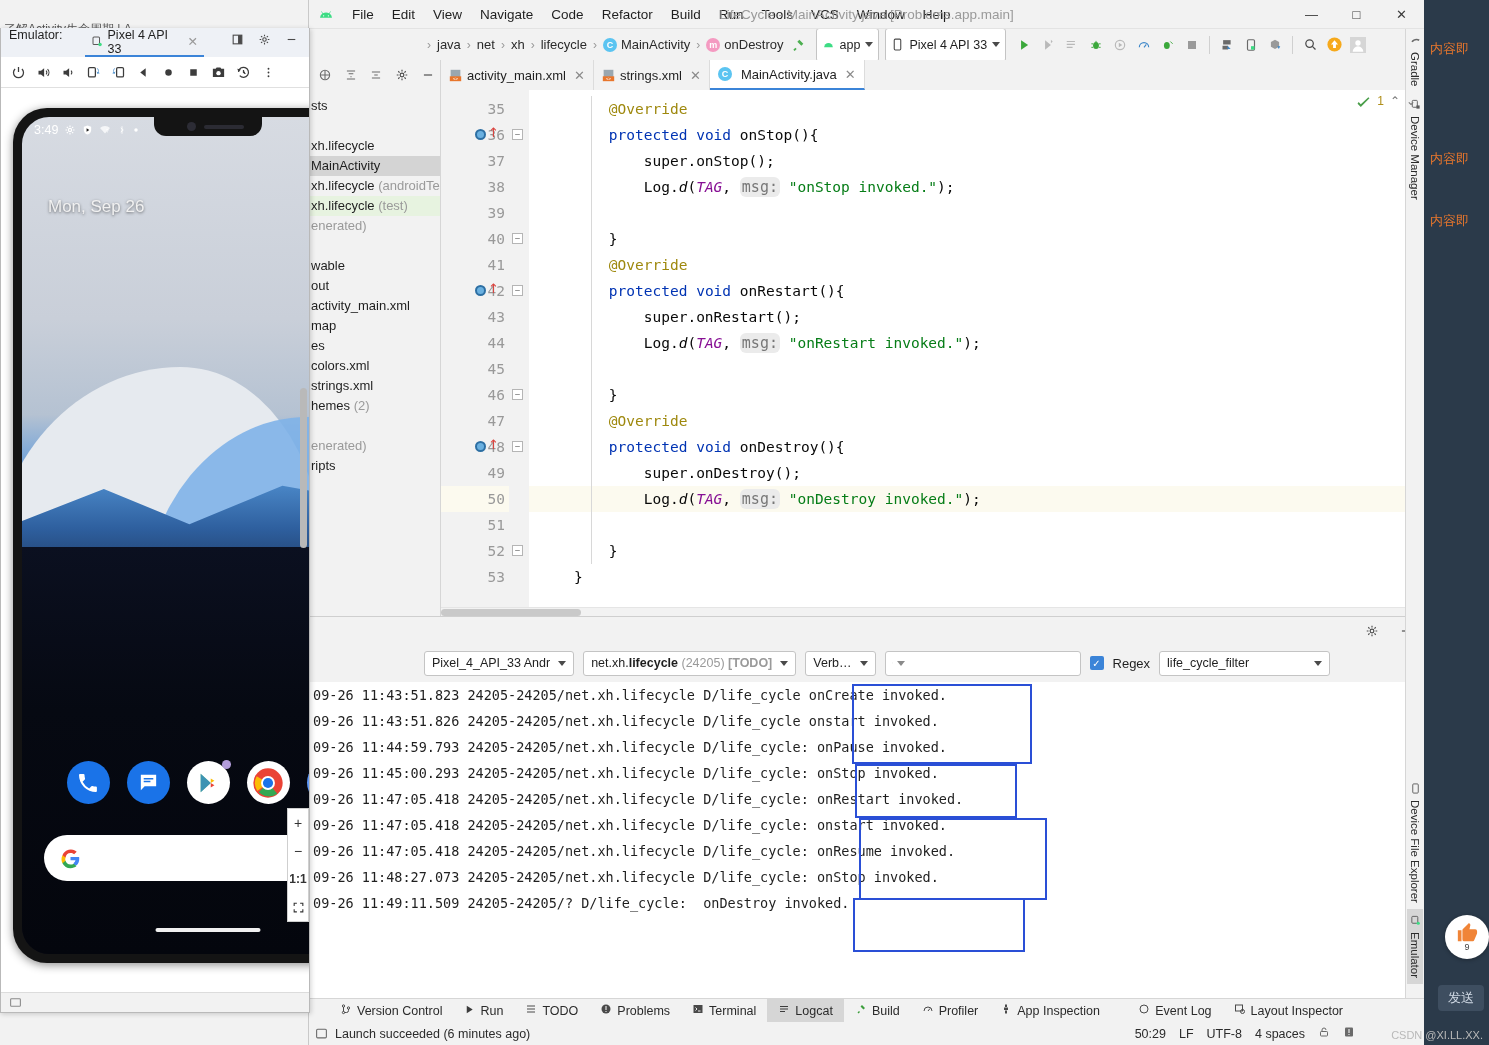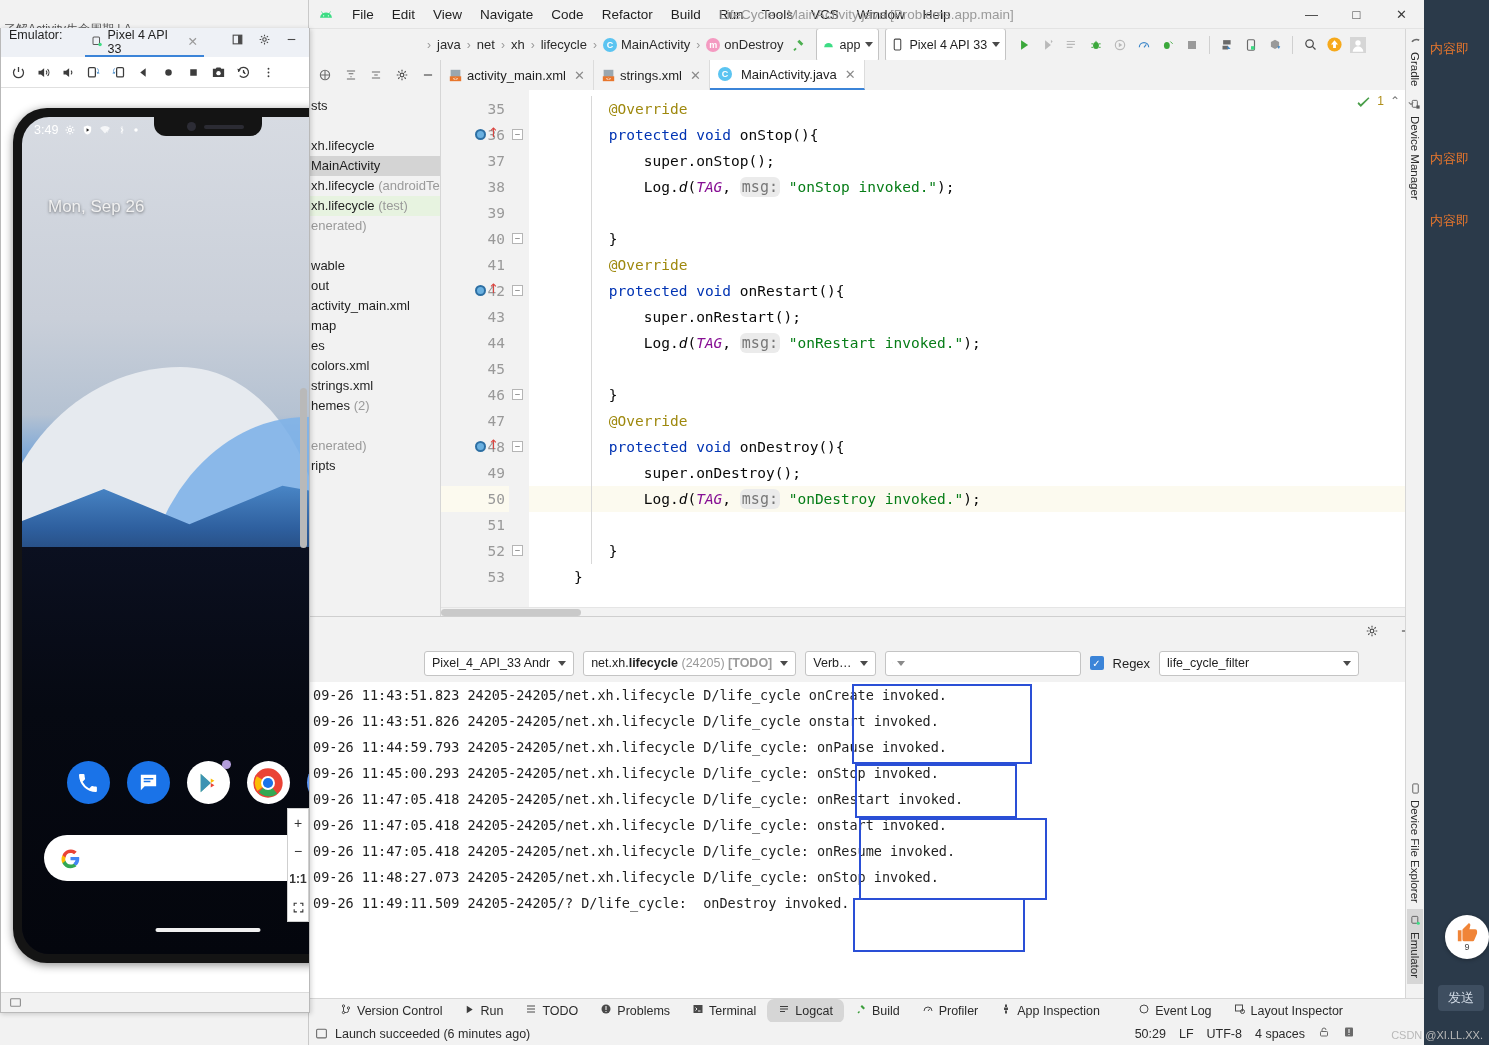--- a/index.html
+++ b/index.html
@@ -125,21 +125,21 @@
   #searchbox { border:1px solid #c4c4c4; background:#fff; border-radius:3px; height:25px; width:196px; display:flex; align-items:center; padding:0 6px; gap:4px;}
   .cbx { width:14px;height:14px;background:#3b84d8;border-radius:2px;display:inline-flex;align-items:center;justify-content:center;color:#fff;font-size:10px;}
   #lc-body { flex:1; position:relative; overflow:hidden; background:#fff; font-family:"DejaVu Sans Mono", monospace; font-size:13.5px; }
   .logline { height:26px; line-height:26px; white-space:pre; padding-left:4px; }
   .hibox { position:absolute; border:2px solid #2a4fd6; pointer-events:none; }
   #lc-vscroll { position:absolute; right:2px; top:2px; width:7px; height:250px; background:#c9c9c9; border-radius:4px;}
 
   
   #toolwin { height:24px; background:#f2f2f2; display:flex; align-items:center; border-top:1px solid #d6d6d6; font-size:12.5px; }
   .tw { display:flex; align-items:center; gap:5px; padding:0 11px; height:24px; color:#2b2b2b;}
-  .tw.active { background:#d6d6d6;border-radius:7px; }
+  .tw.active { background:#d6d6d6; }
   #statusbar { height:23px; background:#f2f2f2; display:flex; align-items:center; font-size:12.5px; color:#2b2b2b; padding:0 6px; gap:7px;}
   .sb-right { margin-left:auto; display:flex; align-items:center; gap:13px; }
 
   
   #rstrip {
     position:absolute; right:0; top:29px; bottom:47px; width:19px;
     background:#f2f2f2; border-left:1px solid #d6d6d6;
     display:flex; flex-direction:column; align-items:center;
   }
   .vtab {
@@ -624,21 +624,21 @@
       <div id="searchbox">
         <svg width="12" height="12" viewBox="0 0 24 24">
             <circle cx="10.5" cy="10.5" r="6" fill="none" stroke="#6a6a6a" stroke-width="2"></circle>
             <path stroke="#6a6a6a" stroke-width="2" d="M15 15l5 5"></path>
           </svg>
         <span class="caret" style="border-top-color:#8a8a8a"></span>
         <input style="border: none; outline: none; flex: 1 1 0%; font-size: 12.5px; font-family: &quot;Liberation Sans&quot;, sans-serif;" placeholder="">
       </div>
       <span class="cbx">✓</span>
       <span>Regex</span>
-      <div class="lc-combo" style="width:200px;justify-content:space-between">
+      <div class="lc-combo" style="width:171px;justify-content:space-between">
         <span>life_cycle_filter</span>
         <span class="caret"></span>
       </div>
     </div>
     <div id="lc-body">
       <div id="lc-vscroll"></div>
     <div class="logline"><span>09-26 11:43:51.823 24205-24205/net.xh.lifecycle D/life_cycle </span><span>onCreate invoked.</span></div>
         <div class="logline"><span>09-26 11:43:51.826 24205-24205/net.xh.lifecycle D/life_cycle </span><span>onstart invoked.</span></div>
         <div class="logline"><span>09-26 11:44:59.793 24205-24205/net.xh.lifecycle D/life_cycle: </span><span>onPause invoked.</span></div>
         <div class="logline"><span>09-26 11:45:00.293 24205-24205/net.xh.lifecycle D/life_cycle: </span><span>onStop invoked.</span></div>

